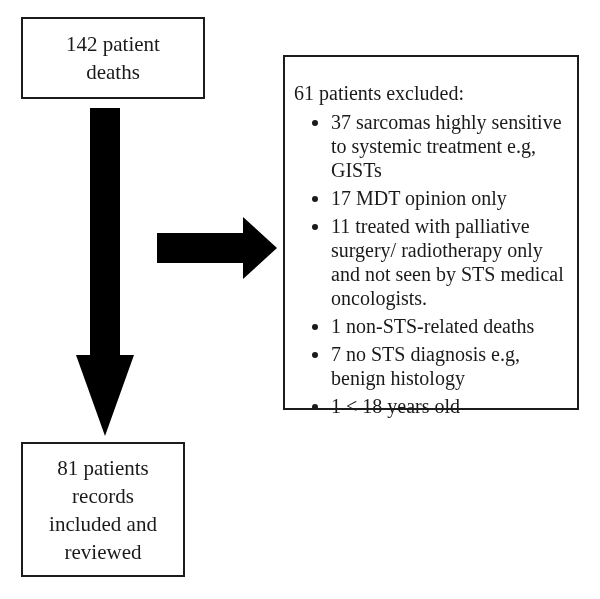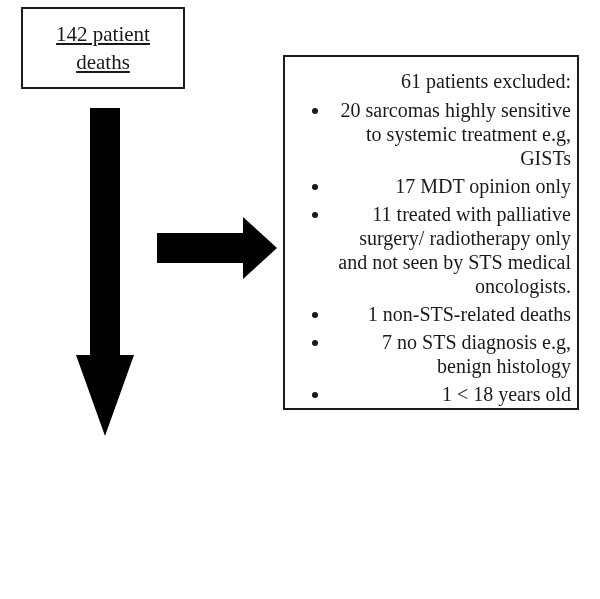--- a/index.html
+++ b/index.html
@@ -26,39 +26,38 @@
     justify-content: center;
     text-align: center;
   }
   .flow-box .box-text {
     font-size: 21px;
     line-height: 28px;
     white-space: pre-line;
   }
   .box-top {
     left: 21px;
-    top: 7px;
-    width: 164px;
+    top: 17px;
+    width: 184px;
     height: 82px;
-    text-decoration: underline;
   }
   .box-bottom {
     left: 21px;
     top: 442px;
     width: 164px;
     height: 135px;
   }
   .box-exclusion {
     left: 283px;
     top: 55px;
     width: 296px;
     height: 355px;
     display: block;
-    text-align: right;
-    padding: 12px 6px 0 9px;
+    text-align: left;
+    padding: 24px 6px 0 9px;
   }
   .box-exclusion .heading {
     font-size: 20px;
     line-height: 24px;
     margin: 0;
     font-weight: normal;
   }
   .box-exclusion ul {
     margin: 5px 0 0 0;
     padding: 0 0 0 37px;
@@ -98,29 +97,35 @@
     <polygon points="14,0 44,0 44,247 58,247 29,328 0,247 14,247" fill="#000000"></polygon>
   </svg>
 
   <svg class="arrow arrow-right" width="120" height="62" viewBox="0 0 120 62" aria-hidden="true">
     <polygon points="0,16 86,16 86,0 120,31 86,62 86,46 0,46" fill="#000000"></polygon>
   </svg>
 
   <div class="flow-box box-exclusion">
     <p class="heading">61 patients excluded:</p>
     <ul>
-      <li>20 sarcomas highly sensitive
+      <li>37 sarcomas highly sensitive
 to systemic treatment e.g,
 GISTs</li>
       <li>17 MDT opinion only</li>
       <li>11 treated with palliative
 surgery/ radiotherapy only
 and not seen by STS medical
 oncologists.</li>
       <li>1 non-STS-related deaths</li>
       <li>7 no STS diagnosis e.g,
 benign histology</li>
       <li>1 &lt; 18 years old</li>
     </ul>
   </div>
 
+  <div class="flow-box box-bottom">
+    <div class="box-text">81 patients
+records
+included and
+reviewed</div>
+  </div>
 
 </div>
 
 </body></html>

